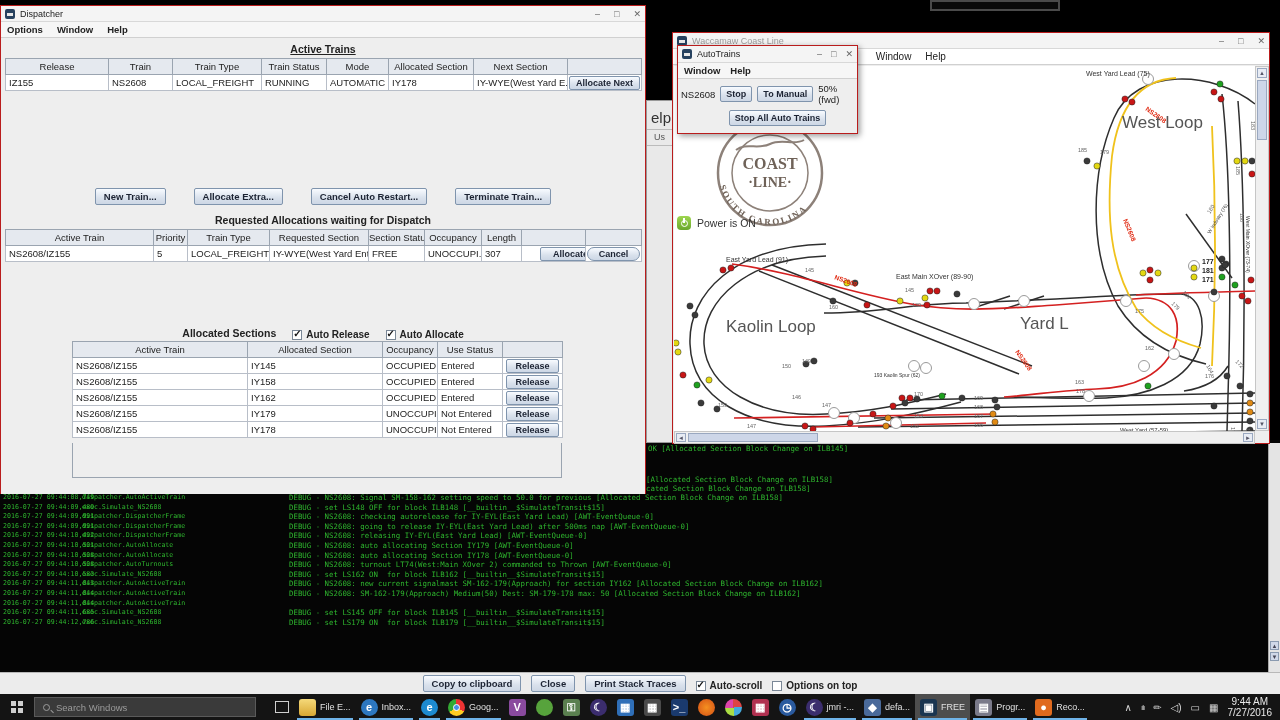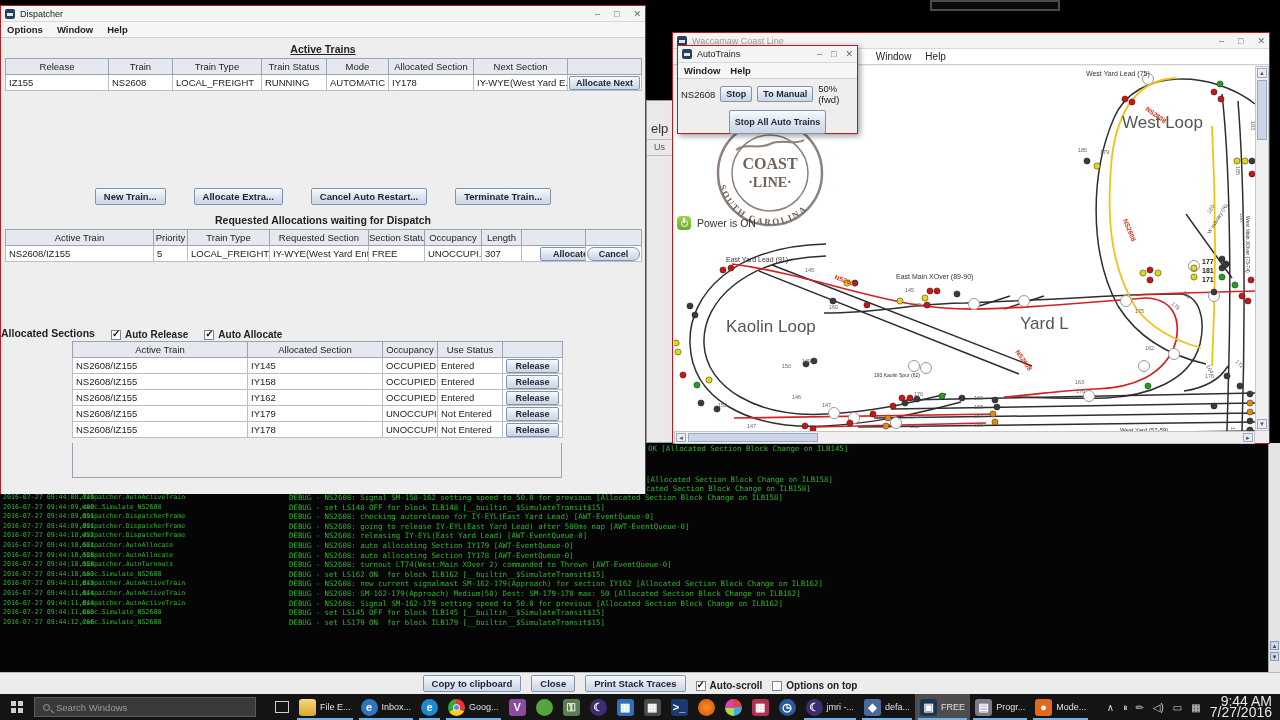--- a/index.html
+++ b/index.html
@@ -53,21 +53,21 @@
   .searchbox { width:222px; height:20px; background:#3a3a3a; border:1px solid #5a5a5a; display:flex; align-items:center; gap:6px;
                padding-left:8px; font-size:9.5px; color:#9b9b9b; flex:none; }
   .mag { width:7px; height:7px; border:1.4px solid #9b9b9b; border-radius:50%; position:relative; flex:none; }
   .mag::after { content:""; position:absolute; left:6px; top:6px; width:4px; height:1.4px; background:#9b9b9b; transform:rotate(45deg); }
   .titem { height:26px; display:flex; align-items:center; gap:4px; padding:0 5px; font-size:9px; color:#e0e0e0; position:relative; flex:none; }
   .titem.hl { background:#4d4d4d; }
   .titem.ul::after { content:""; position:absolute; left:3px; right:3px; bottom:0; height:2px; background:#6fb3e8; }
   .ticon { width:17px; height:17px; border-radius:3px; flex:none; display:flex; align-items:center; justify-content:center;
            font-size:11px; font-weight:bold; color:#fff; }
   .tray { margin-left:auto; display:flex; align-items:center; gap:9px; padding-right:8px; color:#d8d8d8; font-size:10px; }
-  .clock { font-size:14px; color:#e8e8e8; text-align:right; line-height:11px; }
+  .clock { font-size:10px; color:#e8e8e8; text-align:center; line-height:11px; }
 
   
   .tk { fill:none; stroke:#2e2e2e; stroke-width:1.5; }
   .tr { fill:none; stroke:#d42020; stroke-width:1.7; }
   .ty { fill:none; stroke:#f0c21c; stroke-width:1.8; }
   .sr { fill:#c81616; } .sy { fill:#e3d812; } .sg { fill:#1fa11f; } .sk { fill:#3a3a3a; } .so { fill:#e08a14; }
   .sw { fill:#ffffff; stroke:#9a9a9a; stroke-width:1; }
   .sig { stroke:#222; stroke-width:0.5; }
   .num { font-size:5.5px; fill:#666; font-family:"Liberation Sans",sans-serif; }
   .region { fill:#333; font-family:"Liberation Sans",sans-serif; }
@@ -91,21 +91,21 @@
       <div class="cline console-text" style="top: 9.6px;"><span class="t">2016-07-27 09:44:09,489</span><span class="l">exec.Simulate_NS2608</span><span class="m">DEBUG - set LS148 OFF for block ILB148 [__builtin__$SimulateTransit$15]</span></div>
       <div class="cline console-text" style="top: 19.2px;"><span class="t">2016-07-27 09:44:09,991</span><span class="l">dispatcher.DispatcherFrame</span><span class="m">DEBUG - NS2608: checking autorelease for IY-EYL(East Yard Lead) [AWT-EventQueue-0]</span></div>
       <div class="cline console-text" style="top: 28.8px;"><span class="t">2016-07-27 09:44:09,991</span><span class="l">dispatcher.DispatcherFrame</span><span class="m">DEBUG - NS2608: going to release IY-EYL(East Yard Lead) after 500ms nap [AWT-EventQueue-0]</span></div>
       <div class="cline console-text" style="top: 38.4px;"><span class="t">2016-07-27 09:44:10,492</span><span class="l">dispatcher.DispatcherFrame</span><span class="m">DEBUG - NS2608: releasing IY-EYL(East Yard Lead) [AWT-EventQueue-0]</span></div>
       <div class="cline console-text" style="top: 48px;"><span class="t">2016-07-27 09:44:10,501</span><span class="l">dispatcher.AutoAllocate</span><span class="m">DEBUG - NS2608: auto allocating Section IY179 [AWT-EventQueue-0]</span></div>
       <div class="cline console-text" style="top: 57.6px;"><span class="t">2016-07-27 09:44:10,508</span><span class="l">dispatcher.AutoAllocate</span><span class="m">DEBUG - NS2608: auto allocating Section IY178 [AWT-EventQueue-0]</span></div>
       <div class="cline console-text" style="top: 67.2px;"><span class="t">2016-07-27 09:44:10,508</span><span class="l">dispatcher.AutoTurnouts</span><span class="m">DEBUG - NS2608: turnout LT74(West:Main XOver 2) commanded to Thrown [AWT-EventQueue-0]</span></div>
       <div class="cline console-text" style="top: 76.8px;"><span class="t">2016-07-27 09:44:10,583</span><span class="l">exec.Simulate_NS2608</span><span class="m">DEBUG - set LS162 ON  for block ILB162 [__builtin__$SimulateTransit$15]</span></div>
       <div class="cline console-text" style="top: 86.4px;"><span class="t">2016-07-27 09:44:11,043</span><span class="l">dispatcher.AutoActiveTrain</span><span class="m">DEBUG - NS2608: new current signalmast SM-162-179(Approach) for section IY162 [Allocated Section Block Change on ILB162]</span></div>
       <div class="cline console-text" style="top: 96px;"><span class="t">2016-07-27 09:44:11,044</span><span class="l">dispatcher.AutoActiveTrain</span><span class="m">DEBUG - NS2608: SM-162-179(Approach) Medium(50) Dest: SM-179-178 max: 50 [Allocated Section Block Change on ILB162]</span></div>
-      <div class="cline console-text" style="top: 105.6px;"><span class="t">2016-07-27 09:44:11,044</span><span class="l">dispatcher.AutoActiveTrain</span><span class="m">DEBUG - NS2608: Signal SM-162-179 setting speed to 50.0 for previous [Allocated Section Block Change on ILB162]</span></div>
+      <div class="cline console-text" style="top: 105.6px;"><span class="t">2016-07-27 09:44:11,044</span><span class="l">dispatcher.AutoActiveTrain</span></div>
       <div class="cline console-text" style="top: 115.2px;"><span class="t">2016-07-27 09:44:11,685</span><span class="l">exec.Simulate_NS2608</span><span class="m">DEBUG - set LS145 OFF for block ILB145 [__builtin__$SimulateTransit$15]</span></div>
       <div class="cline console-text" style="top: 124.8px;"><span class="t">2016-07-27 09:44:12,786</span><span class="l">exec.Simulate_NS2608</span><span class="m">DEBUG - set LS179 ON  for block ILB179 [__builtin__$SimulateTransit$15]</span></div>
     </div>
   <div id="console-partials">
       <span class="cpart console-text" style="left: 648px; top: 4px;">OK [Allocated Section Block Change on ILB145]</span>
       <span class="cpart console-text" style="left: 646px; top: 35px;">[Allocated Section Block Change on ILB158]</span>
       <span class="cpart console-text" style="left: 646px; top: 44px;">cated Section Block Change on ILB158]</span>
     </div>
 </div>
 <div class="console-sb" style="z-index:2;">
@@ -115,21 +115,21 @@
 
 <div class="btnbar" style="z-index:2;">
   <button class="sbtn">Copy to clipboard</button>
   <button class="sbtn">Close</button>
   <button class="sbtn">Print Stack Traces</button>
   <span><span class="cb on"></span><span class="cbl">Auto-scroll</span></span>
   <span><span class="cb"></span><span class="cbl">Options on top</span></span>
 </div>
 
 <div class="abs" style="left:646px; top:100px; width:27px; height:343px; background:#e9e9e9; border:1px solid #999; z-index:2; overflow:hidden;">
-  <div style="font-size:13px; color:#333; padding:20px 0 0 4px;">elp</div>
+  <div style="font-size:15px; color:#333; padding:8px 0 0 4px;">elp</div>
   <div style="border-top:1px solid #bbb; margin-top:3px; font-size:9px; color:#555; padding:2px 0 0 7px;">Us</div>
   <div style="border-top:1px solid #bbb; margin-top:3px; height:16px;"></div>
 </div>
 
 <div class="win" style="left:672px; top:32px; width:598px; height:412px; z-index:2;">
   <div class="titlebar inactive">
     <span class="win-icon"></span>
     <span>Waccamaw Coast Line</span>
     <span class="win-ctl">
       <span>–</span>
@@ -443,21 +443,21 @@
             <td>IY-WYE(West Yard Entry)</td>
         <td>FREE</td>
             <td>UNOCCUPI...</td>
         <td>307</td>
         <td style="padding:0 1px;"><span class="sbtn small" style="width:100%;margin-left:17px;">Allocate</span></td>
         <td style="padding:0 1px;"><span class="sbtn small" style="width:100%;border-radius:7px;">Cancel</span></td>
       </tr>
     </tbody>
       </table>
 
-    <div class="abs" style="left:0; top:286px; width:644px; display:flex; justify-content:flex-start; gap:16px; align-items:center;">
+    <div class="abs" style="left:0; top:286px; width:644px; display:flex; justify-content:center; gap:16px; align-items:center;">
       <span class="seclabel">Allocated Sections</span>
       <span><span class="cb on"></span><span class="cbl">Auto Release</span></span>
       <span><span class="cb on"></span><span class="cbl">Auto Allocate</span></span>
     </div>
 
     <table class="jtable" style="left:71px; top:303px; width:490px;">
       <colgroup>
           <col style="width:175px">
           <col style="width:135px">
           <col style="width:55px">
@@ -529,21 +529,21 @@
     <span>Window</span>
     <span>Help</span>
   </div>
   <div style="display:flex; align-items:center; gap:5px; padding:4px 3px 0 3px;">
     <span style="font-size:9.5px; color:#222;">NS2608</span>
     <button class="sbtn small" style="height:16px;">Stop</button>
     <button class="sbtn small" style="height:16px;">To Manual</button>
     <span style="font-size:9.5px; color:#222;">50% (fwd)</span>
   </div>
   <div style="display:flex; justify-content:center; padding-top:5px;">
-    <button class="sbtn small" style="height:24px;margin-left:20px;">Stop All Auto Trains</button>
+    <button class="sbtn small" style="height:16px;margin-left:20px;">Stop All Auto Trains</button>
   </div>
 </div>
 
 <div class="taskbar">
   <div class="startbtn">
       <div class="winlogo">
         <div></div>
         <div></div>
         <div></div>
         <div></div>
@@ -617,21 +617,21 @@
   <div class="titem hl ul">
       <span class="ticon" style="background:#1a3550;">▣</span>
       <span>FREE</span>
     </div>
   <div class="titem ul">
       <span class="ticon" style="background:#7a7a8a;">▤</span>
       <span>Progr...</span>
     </div>
   <div class="titem ul">
       <span class="ticon" style="background:#e06a1e;">●</span>
-      <span>Mode...</span>
+      <span>Reco...</span>
     </div>
   <div class="tray">
     <span>∧</span>
     <span style="letter-spacing:-1px; font-size:8px;">ılı</span>
     <span>✏</span>
     <span>◁)</span>
     <span>▭</span>
     <span>▦</span>
     <span class="clock">
       <span>9:44 AM</span><br><span>7/27/2016</span>

